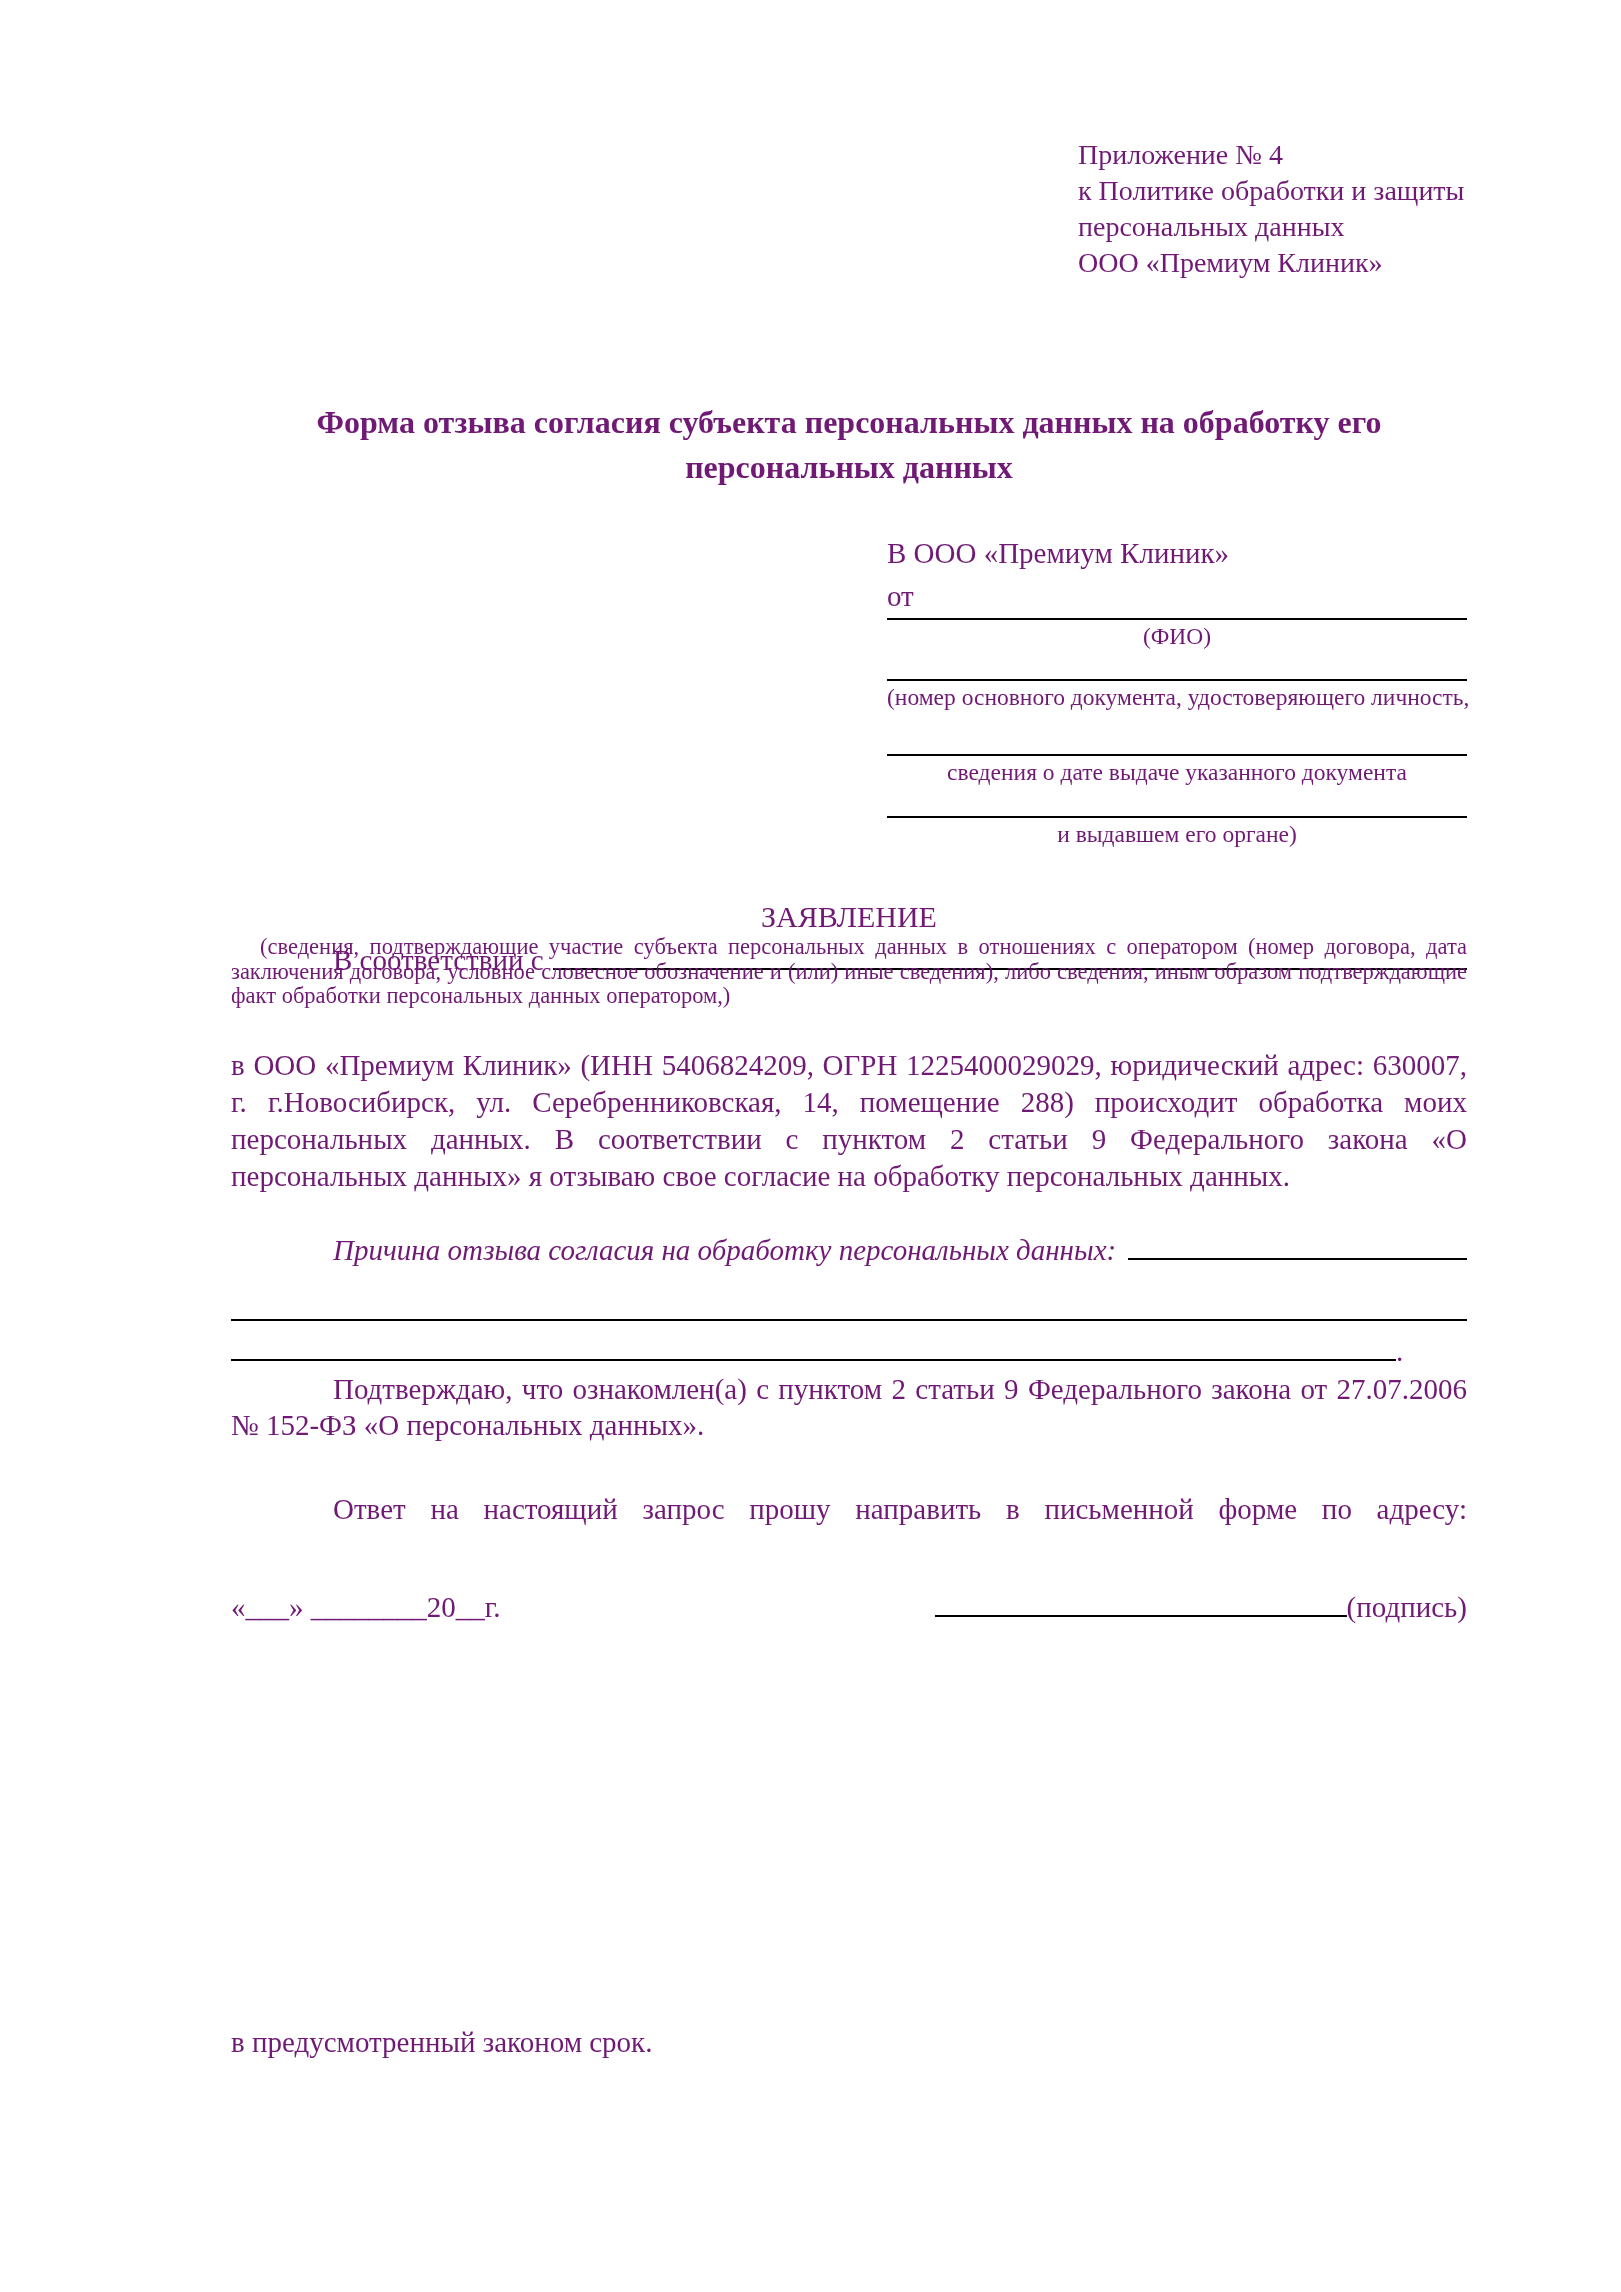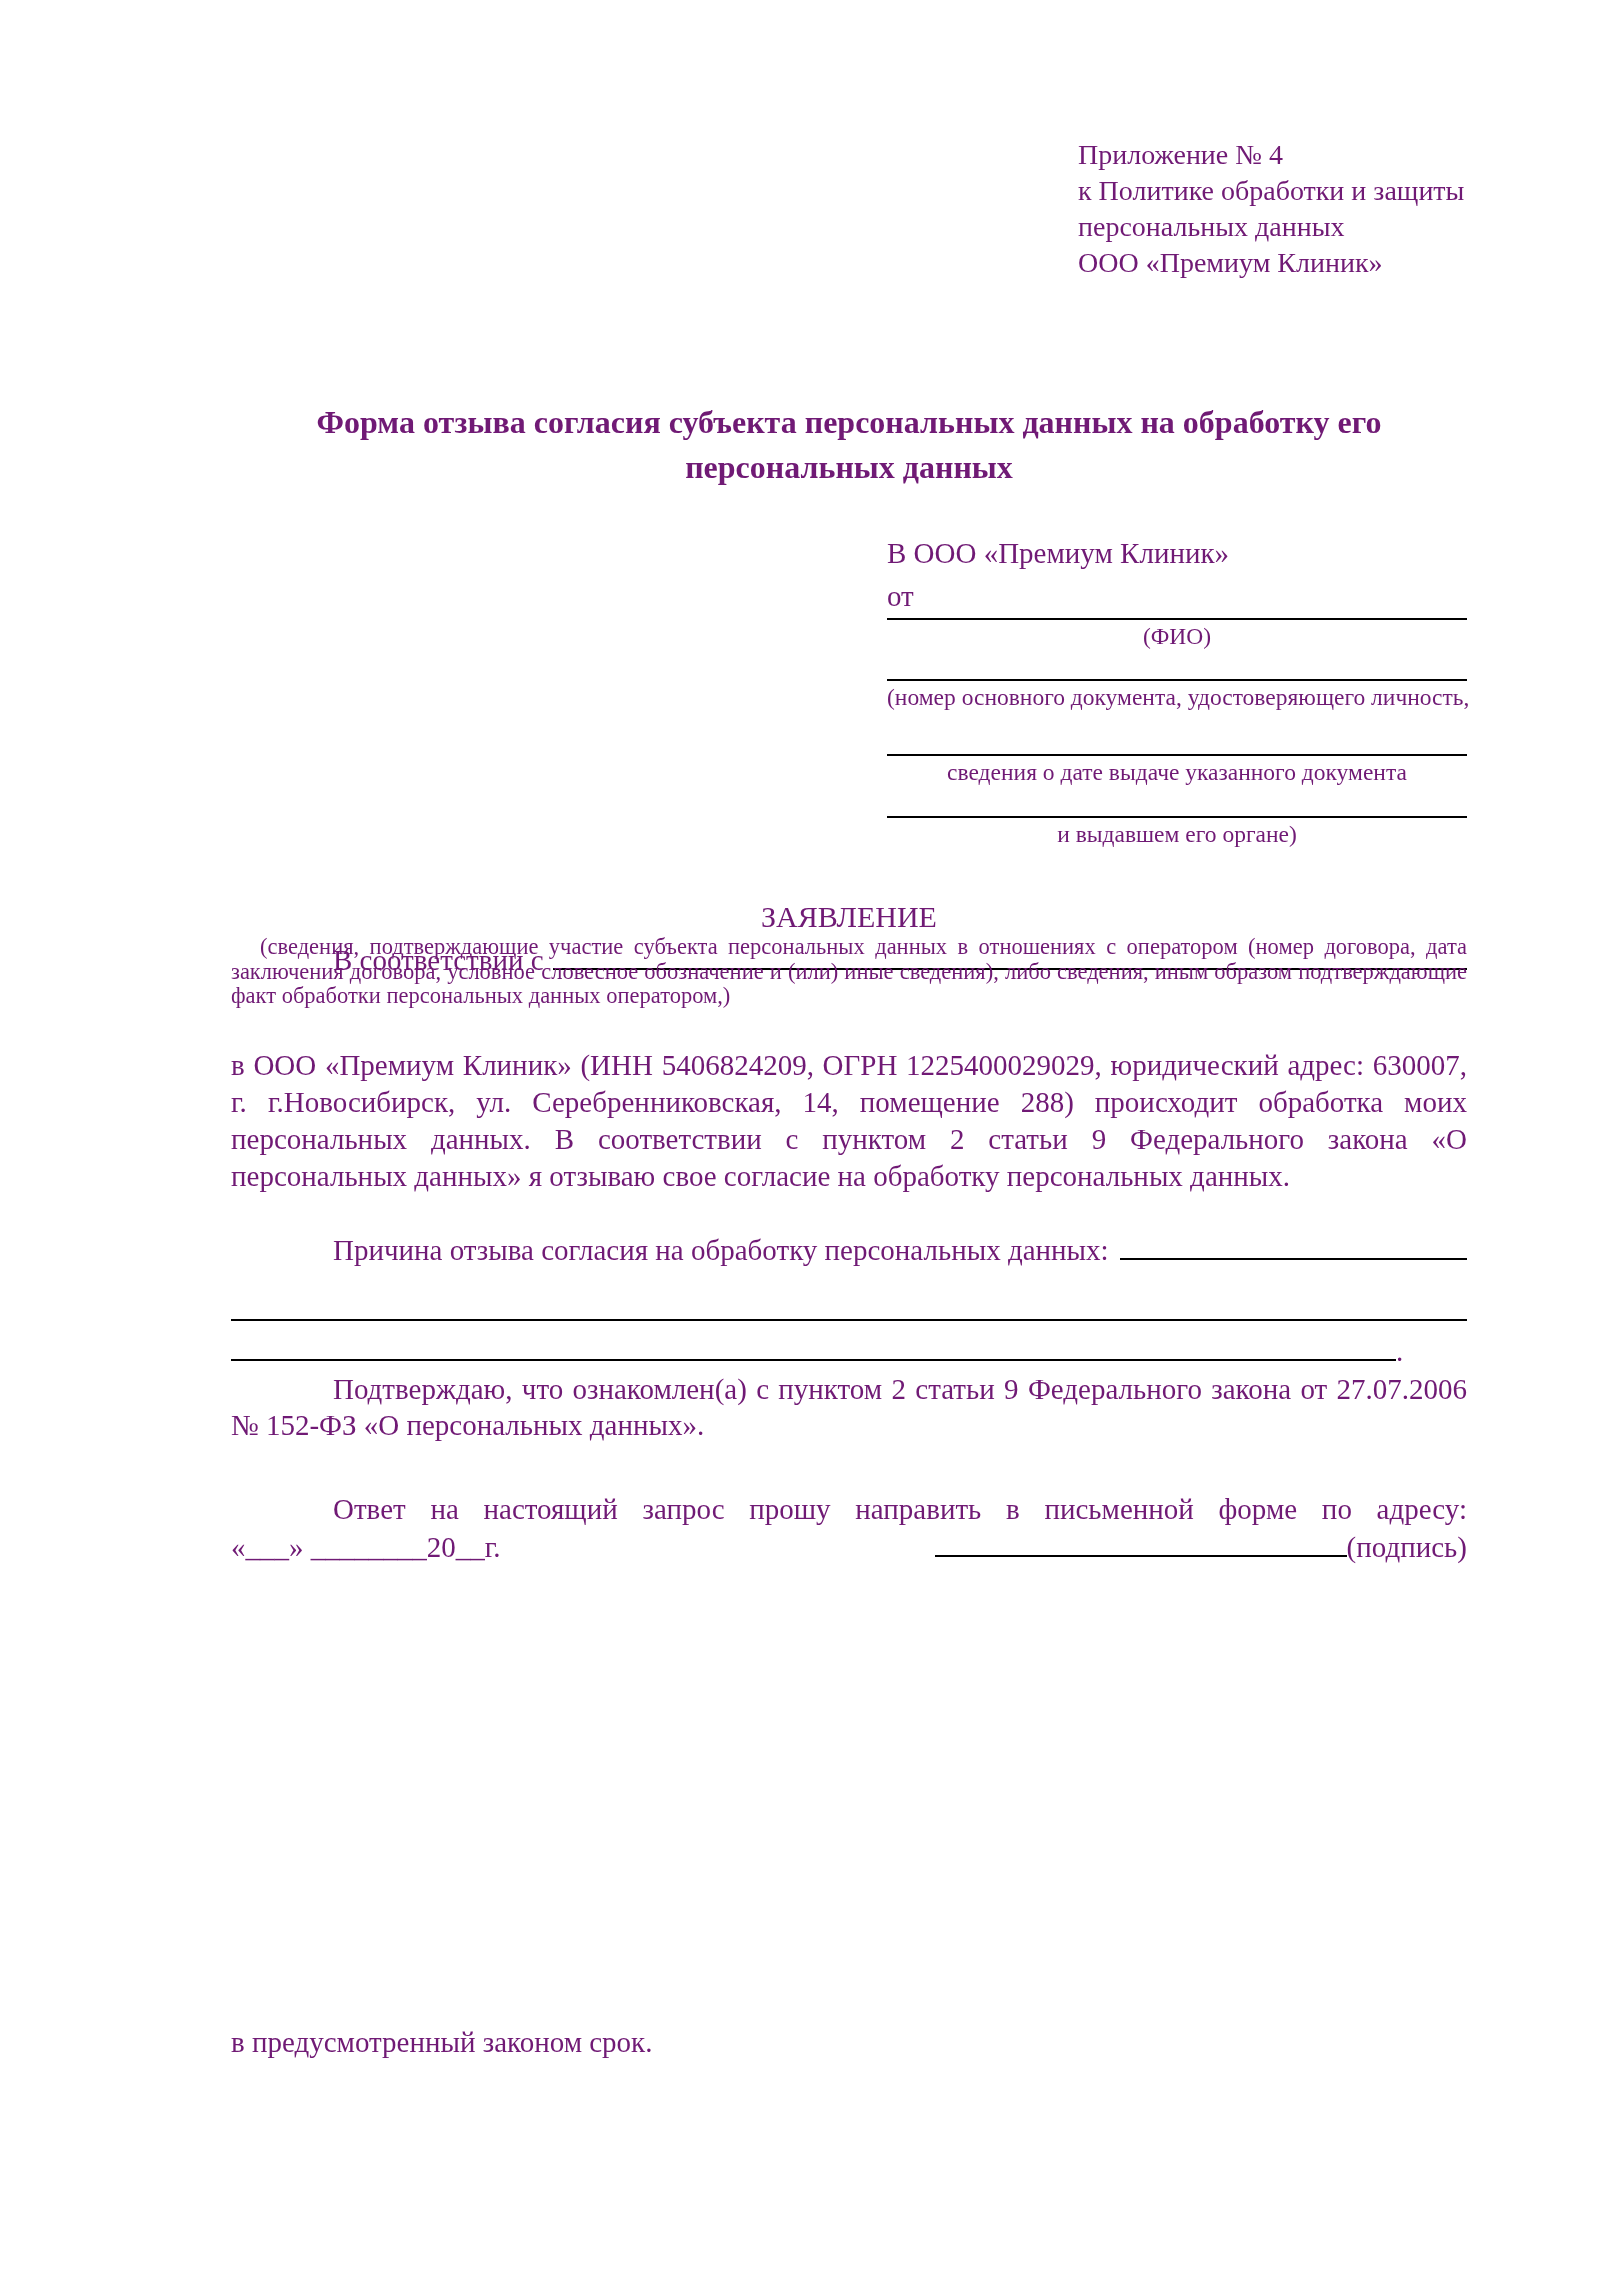--- a/index.html
+++ b/index.html
@@ -63,21 +63,21 @@
   .body-par {
     top: 1047px;
     line-height: 37px;
     text-align: justify;
   }
   .reason-row {
     top: 1231px;
     display: flex; align-items: baseline;
     line-height: 37px;
   }
-  .reason-label { padding-left: 102px; white-space: nowrap; }
+  .reason-label { padding-left: 102px; white-space: nowrap; font-style: italic; }
   .reason-fill { flex: 1 1 auto; border-bottom: 2.9px solid #000; height: 27.4px; margin-left: 11.8px; }
   .blank1 { top: 1319px; height: 0; border-bottom: 2.9px solid #000; }
   .blank2-row { top: 1333px; display: flex; align-items: baseline; line-height: 37px; }
   .blank2 { flex: 0 0 1165px; border-bottom: 2.9px solid #000; height: 24.5px; }
   .confirm-par {
     top: 1371px;
     line-height: 36px;
     text-align: justify;
     text-indent: 102px;
   }
@@ -90,21 +90,21 @@
     white-space: nowrap;
   }
   .reply-line2 {
     top: 1480px;
     display: flex; align-items: baseline;
     line-height: 37px;
     flex-direction: column;
   }
   .reply-fill { flex: 0 0 542px; border-bottom: 2.9px solid #000; height: 27.4px; }
   .footer-row {
-    top: 1528px;
+    top: 1588px;
     display: flex; justify-content: space-between; align-items: baseline;
     line-height: 39px;
   }
   .sig-group { display: flex; align-items: baseline; }
   .sig-fill { width: 412px; border-bottom: 2.9px solid #000; height: 27.4px; }
   .nowrap { white-space: nowrap; }
 </style>
 </head>
 <body>
 

